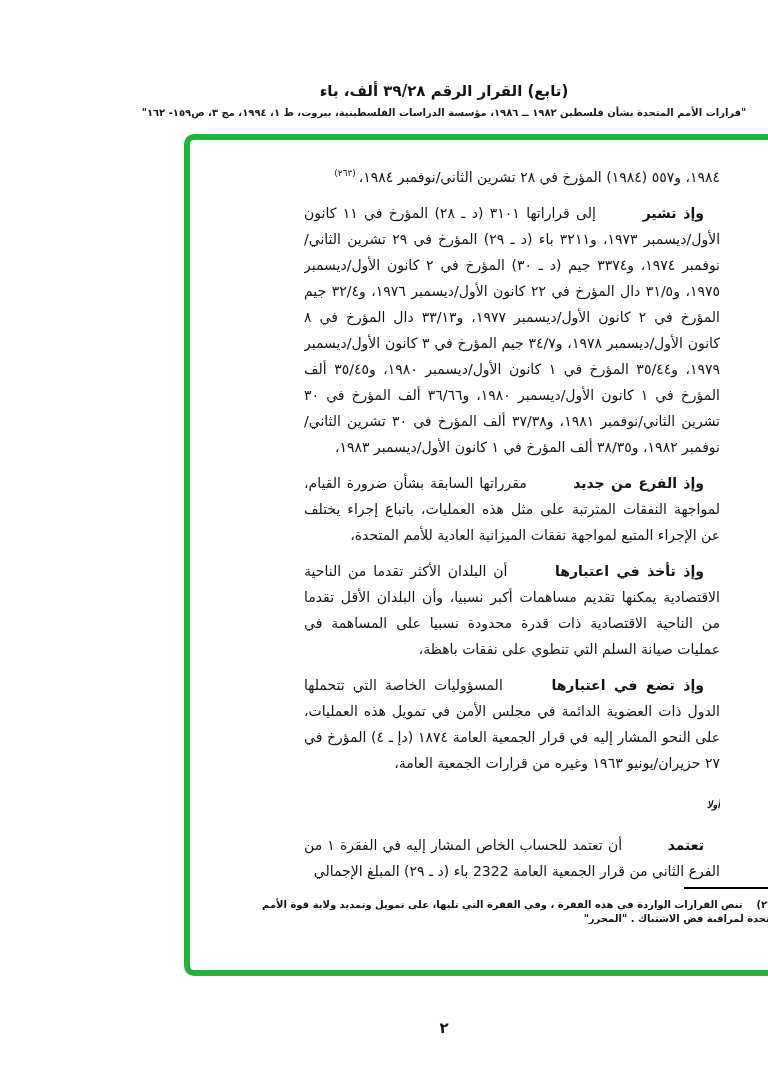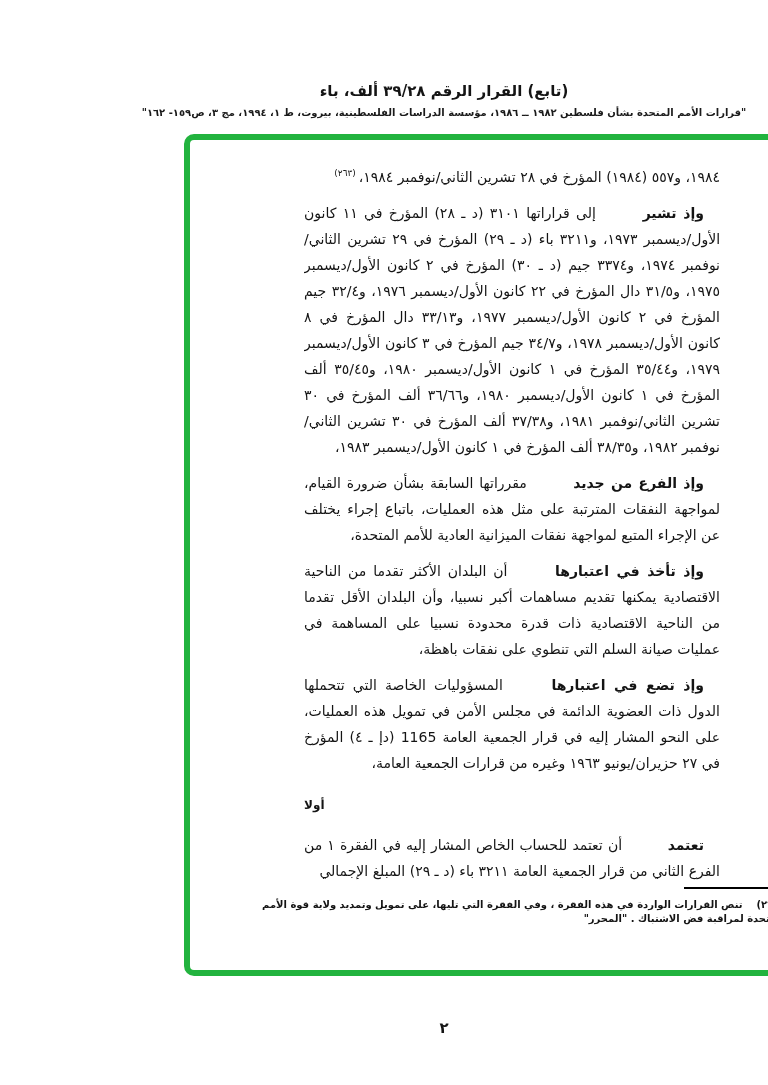--- a/index.html
+++ b/index.html
@@ -30,22 +30,22 @@
     position:absolute;top:24px;right:104px;left:114px;
     height:742px;overflow:hidden;
     text-align:justify;text-justify:inter-word;
     font-size:14px;line-height:26px;
   }
   .para{margin:0 0 10px 0;text-indent:16px;}
   .para.no-indent{text-indent:0;}
   .lead{font-weight:bold;padding-left:40px;}
   sup.ref{font-size:9px;line-height:0;}
   .heading{
-    text-align:left;font-weight:bold;font-size:12px;
-    margin:16px 0 14px 0;text-indent:0;
+    text-align:right;font-weight:bold;font-size:10px;
+    margin:16px 0 14px 0;text-indent:0;font-style:italic;
   }
   
   .footnote{position:absolute;bottom:44px;right:22px;left:32px;direction:rtl;}
   .fn-rule{width:118px;height:2px;background:#000;margin:0 0 9px 0;}
   .fn-line{font-size:10px;font-weight:bold;line-height:14px;padding-right:18px;}
   .fn-marker{margin-left:14px;}
   
   .pagenum{
     position:absolute;bottom:48px;left:0;right:0;
     text-align:center;font-size:15px;font-weight:bold;
@@ -66,25 +66,25 @@
     <div class="body-text">
       <div>
   <p class="para no-indent"><span class="ptext">١٩٨٤، و٥٥٧ (١٩٨٤) المؤرخ في ٢٨ تشرين الثاني/نوفمبر ١٩٨٤،</span><sup class="ref"> (٢٦٣)</sup></p>
 
   <p class="para"><b class="lead">وإذ تشير </b><span class="ptext">إلى قراراتها ٣١٠١ (د ـ ٢٨) المؤرخ في ١١ كانون الأول/ديسمبر ١٩٧٣، و٣٢١١ باء (د ـ ٢٩) المؤرخ في ٢٩ تشرين الثاني/نوفمبر ١٩٧٤، و٣٣٧٤ جيم (د ـ ٣٠) المؤرخ في ٢ كانون الأول/ديسمبر ١٩٧٥، و٣١/٥ دال المؤرخ في ٢٢ كانون الأول/ديسمبر ١٩٧٦، و٣٢/٤ جيم المؤرخ في ٢ كانون الأول/ديسمبر ١٩٧٧، و٣٣/١٣ دال المؤرخ في ٨ كانون الأول/ديسمبر ١٩٧٨، و٣٤/٧ جيم المؤرخ في ٣ كانون الأول/ديسمبر ١٩٧٩، و٣٥/٤٤ المؤرخ في ١ كانون الأول/ديسمبر ١٩٨٠، و٣٥/٤٥ ألف المؤرخ في ١ كانون الأول/ديسمبر ١٩٨٠، و٣٦/٦٦ ألف المؤرخ في ٣٠ تشرين الثاني/نوفمبر ١٩٨١، و٣٧/٣٨ ألف المؤرخ في ٣٠ تشرين الثاني/نوفمبر ١٩٨٢، و٣٨/٣٥ ألف المؤرخ في ١ كانون الأول/ديسمبر ١٩٨٣،</span></p>
 
   <p class="para"><b class="lead">وإذ الفرع من جديد </b><span class="ptext">مقرراتها السابقة بشأن ضرورة القيام، لمواجهة النفقات المترتبة على مثل هذه العمليات، باتباع إجراء يختلف عن الإجراء المتبع لمواجهة نفقات الميزانية العادية للأمم المتحدة،</span></p>
 
   <p class="para"><b class="lead">وإذ تأخذ في اعتبارها </b><span class="ptext">أن البلدان الأكثر تقدما من الناحية الاقتصادية يمكنها تقديم مساهمات أكبر نسبيا، وأن البلدان الأقل تقدما من الناحية الاقتصادية ذات قدرة محدودة نسبيا على المساهمة في عمليات صيانة السلم التي تنطوي على نفقات باهظة،</span></p>
 
-  <p class="para"><b class="lead">وإذ تضع في اعتبارها </b><span class="ptext">المسؤوليات الخاصة التي تتحملها الدول ذات العضوية الدائمة في مجلس الأمن في تمويل هذه العمليات، على النحو المشار إليه في قرار الجمعية العامة 1165 (دإ ـ ٤) المؤرخ في ٢٧ حزيران/يونيو ١٩٦٣ وغيره من قرارات الجمعية العامة،</span></p>
+  <p class="para"><b class="lead">وإذ تضع في اعتبارها </b><span class="ptext">المسؤوليات الخاصة التي تتحملها الدول ذات العضوية الدائمة في مجلس الأمن في تمويل هذه العمليات، على النحو المشار إليه في قرار الجمعية العامة ١٨٧٤ (دإ ـ ٤) المؤرخ في ٢٧ حزيران/يونيو ١٩٦٣ وغيره من قرارات الجمعية العامة،</span></p>
 </div>
       <div class="heading">أولا</div>
       <div>
-  <p class="para"><b class="lead">تعتمد </b><span class="ptext">أن تعتمد للحساب الخاص المشار إليه في الفقرة ١ من الفرع الثاني من قرار الجمعية العامة ٣٢١١ باء (د ـ ٢٩) المبلغ الإجمالي</span></p>
+  <p class="para"><b class="lead">تعتمد </b><span class="ptext">أن تعتمد للحساب الخاص المشار إليه في الفقرة ١ من الفرع الثاني من قرار الجمعية العامة 2322 باء (د ـ ٢٩) المبلغ الإجمالي</span></p>
 </div>
     </div>
 
     <div class="footnote">
       <div class="fn-rule"></div>
       <div class="fn-line">
         <span class="fn-marker">(٢٦٣)</span><span class="fn-text">تنص القرارات الواردة في هذه الفقرة ، وفي الفقرة التي تليها، على تمويل وتمديد ولاية قوة الأمم المتحدة لمراقبة فض الاشتباك . "المحرر"</span>
       </div>
     </div>
 

